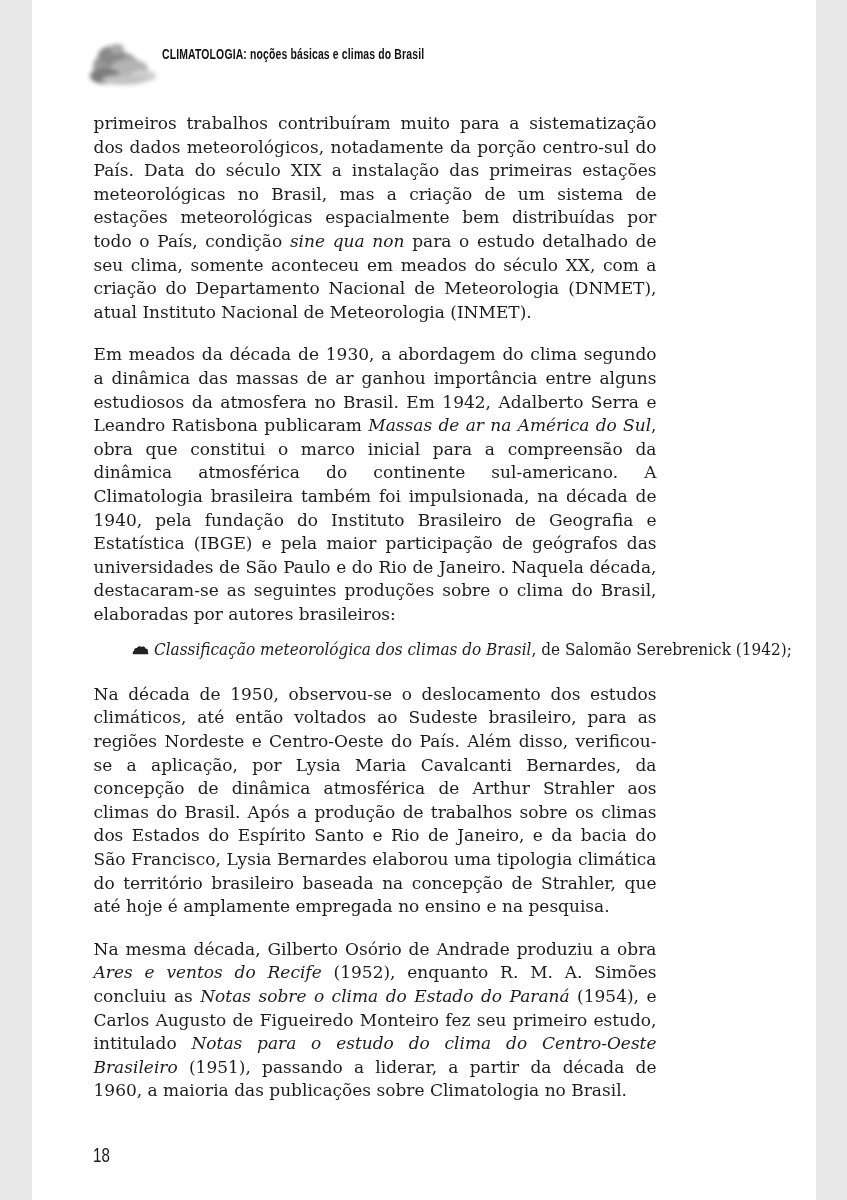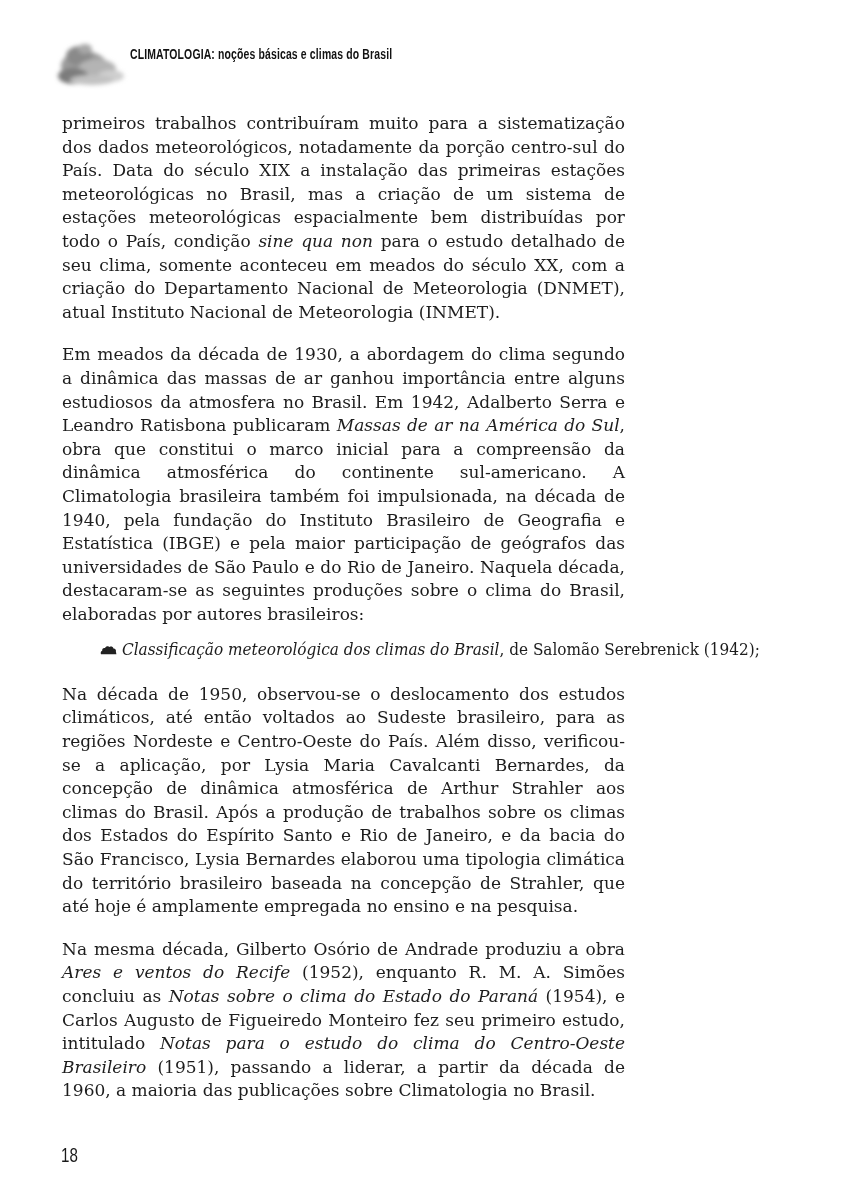--- a/index.html
+++ b/index.html
@@ -1,19 +1,19 @@
 <!DOCTYPE html>
 <html lang="pt"><head>
 <meta charset="utf-8">
 <title>Book page</title>
 <style>
   html, body { margin: 0; padding: 0; background: #e8e8e8; }
   .page {
     position: relative;
-    width: 847px;
+    width: 784px;
     height: 1200px;
     margin: 0 auto;
     background: #ffffff;
     font-family: "DejaVu Serif", serif;
     color: #1d1d1d;
     overflow: hidden;
   }
 
   
   .cloud-img {

